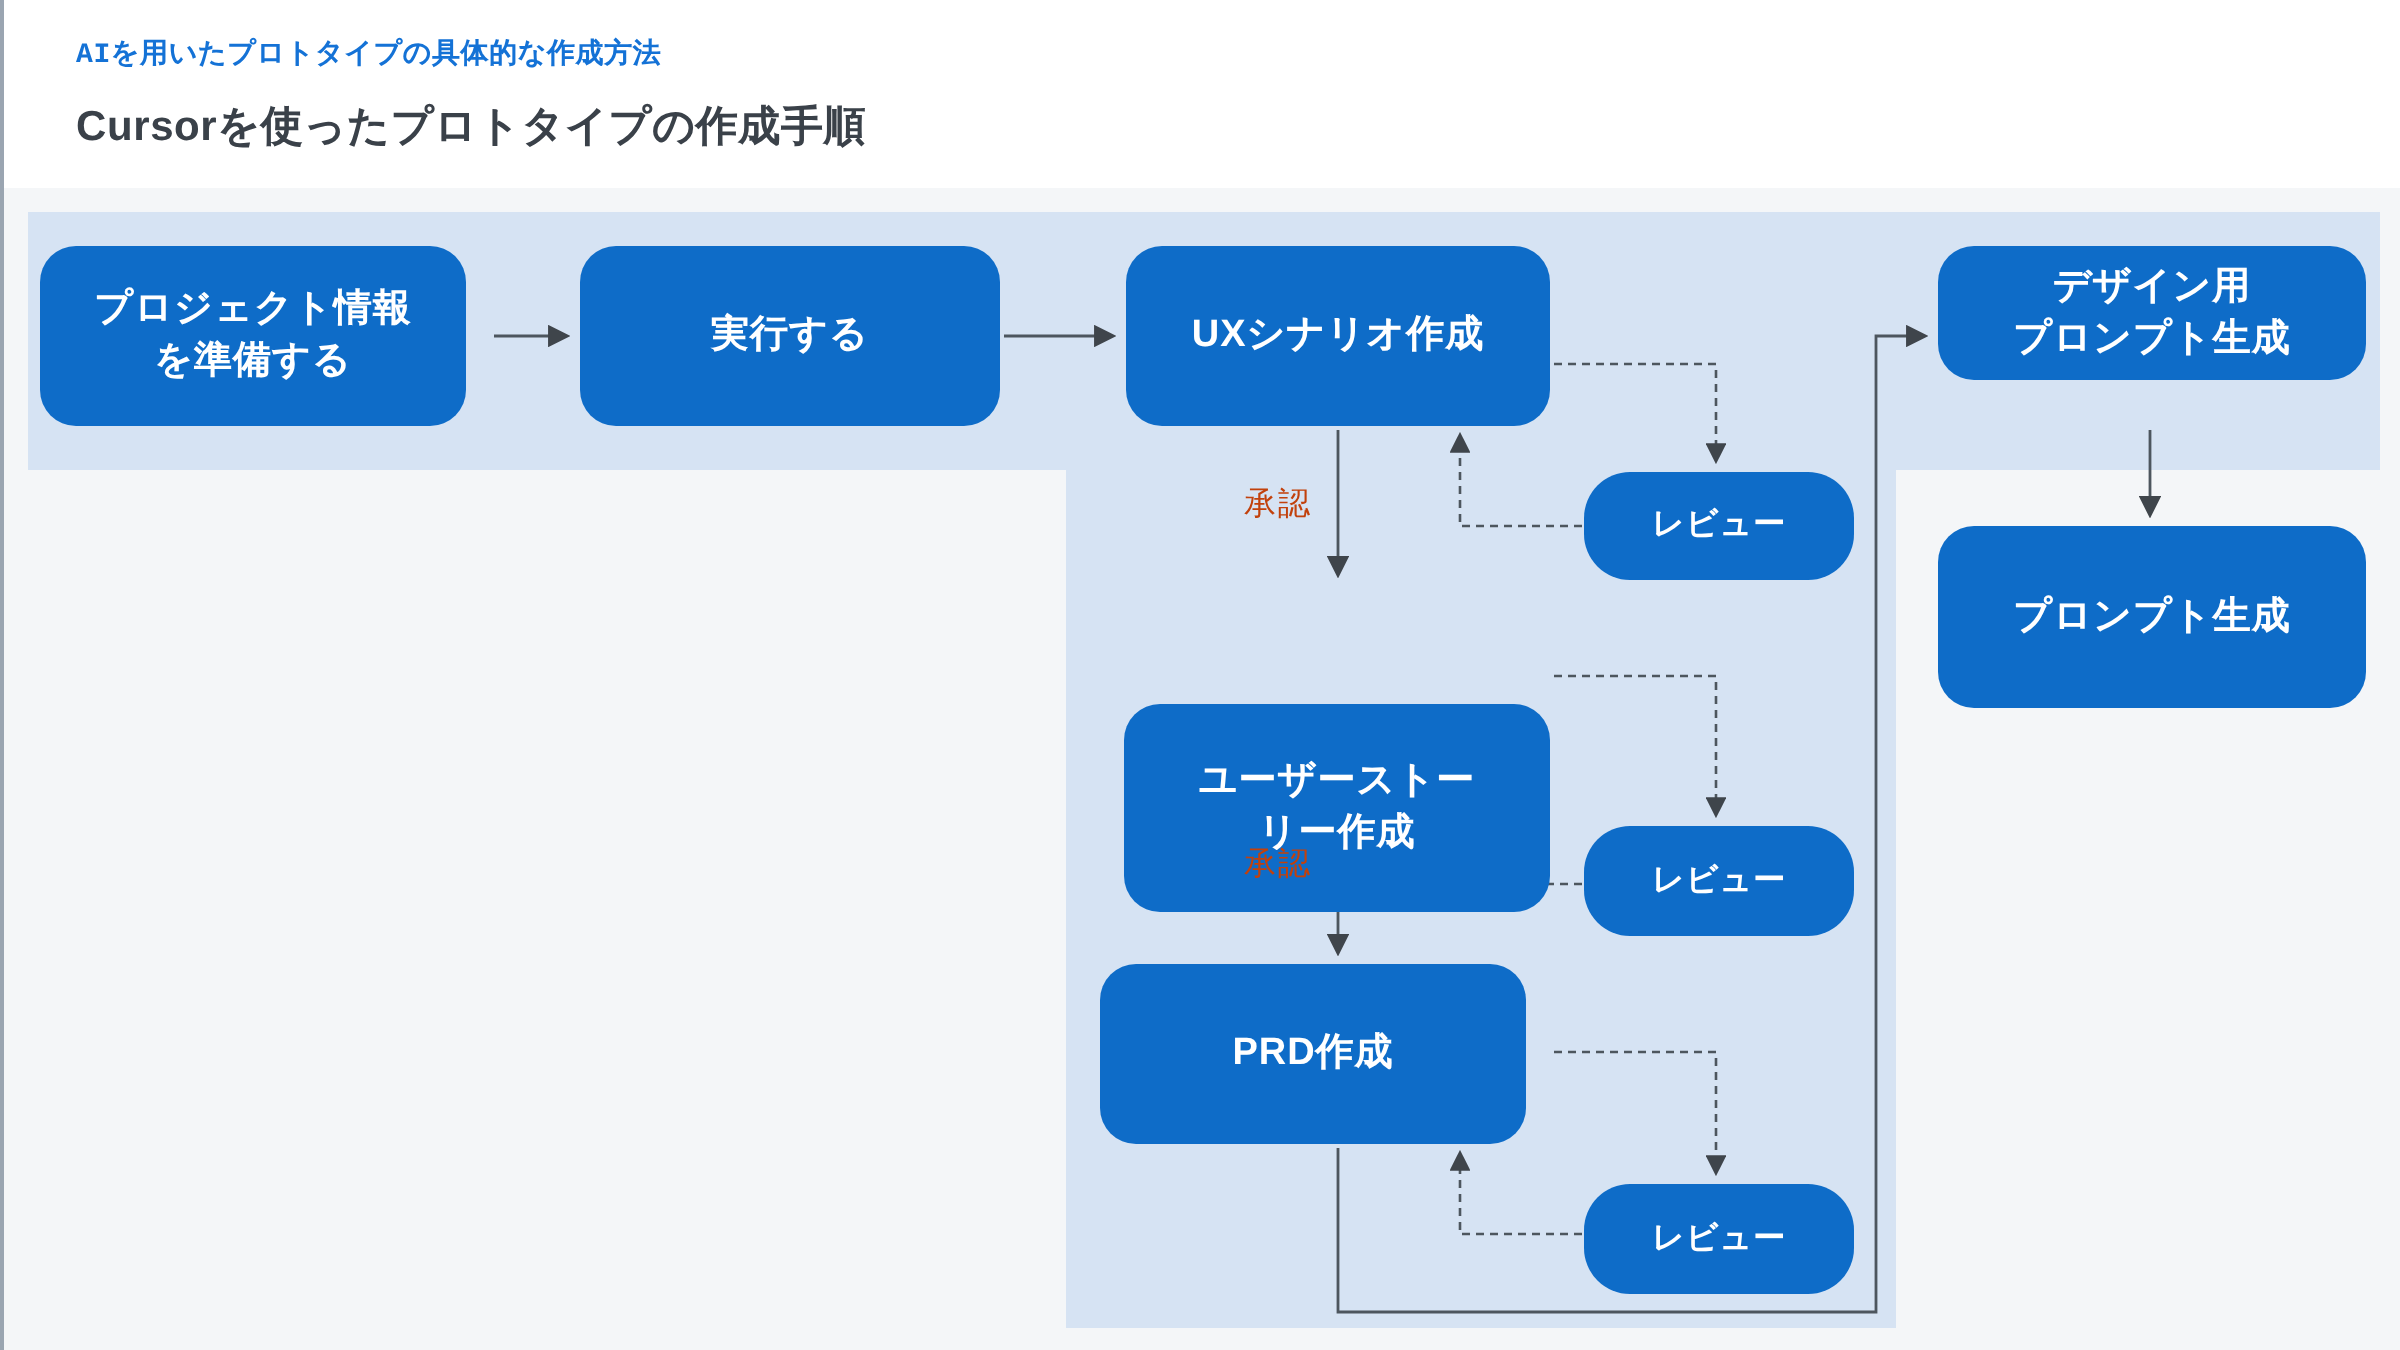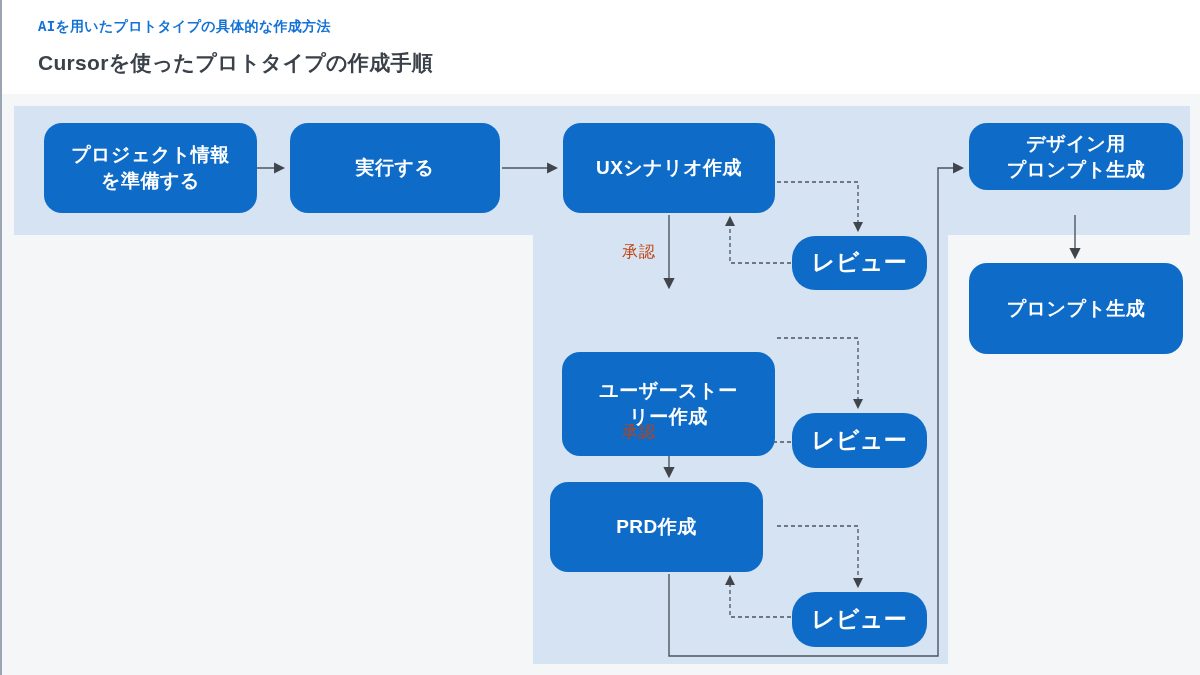--- a/index.html
+++ b/index.html
@@ -19,21 +19,21 @@
   .eyebrow{color:var(--eyebrow-blue);font-size:14px;font-weight:bold;letter-spacing:.3px;font-family:Liberation Mono, monospace;}
   .title{color:var(--title-dark);font-size:21px;font-weight:bold;margin-top:13px;letter-spacing:.3px;}
   .canvas{position:absolute;left:2px;top:94px;width:1198px;height:581px;background:var(--canvas-gray);}
   .band{position:absolute;background:var(--band-blue);}
   .band-top{left:12px;top:12px;width:1176px;height:129px;}
   .band-column{left:531px;top:141px;width:415px;height:429px;}
   .connectors{position:absolute;left:0;top:0;width:1200px;height:675px;pointer-events:none;}
   .node{position:absolute;background:var(--node-blue);color:#fff;font-weight:bold;
         display:flex;align-items:center;justify-content:center;text-align:center;
         border-radius:18px;font-size:19px;line-height:1.35;white-space:pre-line;letter-spacing:.5px;}
-  .node.small{border-radius:23px;font-size:23px;}
+  .node.small{border-radius:23px;font-size:16px;}
   .flow-label{position:absolute;width:70px;text-align:right;color:#c2410c;font-size:16px;letter-spacing:1px;}
 </style>
 </head>
 <body>
 
 <div class="stage">
   <div class="left-edge"></div>
 
   <div class="header">
     <div class="eyebrow">AIを用いたプロトタイプの具体的な作成方法</div>
@@ -62,21 +62,21 @@
     <g fill="none" stroke="#4d565e" stroke-width="1.3" stroke-dasharray="4 3">
       <path d="M777,182 H858 V230" marker-end="url(#ah)"></path>
       <path d="M791,263 H730 V218" marker-end="url(#ah)"></path>
       <path d="M777,338 H858 V407" marker-end="url(#ah)"></path>
       <path d="M791,442 H730 V390" marker-end="url(#ah)"></path>
       <path d="M777,526 H858 V586" marker-end="url(#ah)"></path>
       <path d="M791,617 H730 V577" marker-end="url(#ah)"></path>
     </g>
   </svg>
 
-  <div class="node" style="left:44px;top:123px;width:213px;height:90px;">プロジェクト情報
+  <div class="node" style="left:20px;top:123px;width:213px;height:90px;">プロジェクト情報
 を準備する</div>
   <div class="node" style="left:290px;top:123px;width:210px;height:90px;">実行する</div>
   <div class="node" style="left:563px;top:123px;width:212px;height:90px;">UXシナリオ作成</div>
   <div class="node" style="left:969px;top:123px;width:214px;height:67px;">デザイン用
 プロンプト生成</div>
   <div class="node" style="left:969px;top:263px;width:214px;height:91px;">プロンプト生成</div>
   <div class="node" style="left:562px;top:304px;width:213px;height:104px;margin-top:48px;">ユーザーストー
 リー作成</div>
   <div class="node" style="left:550px;top:482px;width:213px;height:90px;">PRD作成</div>
 

